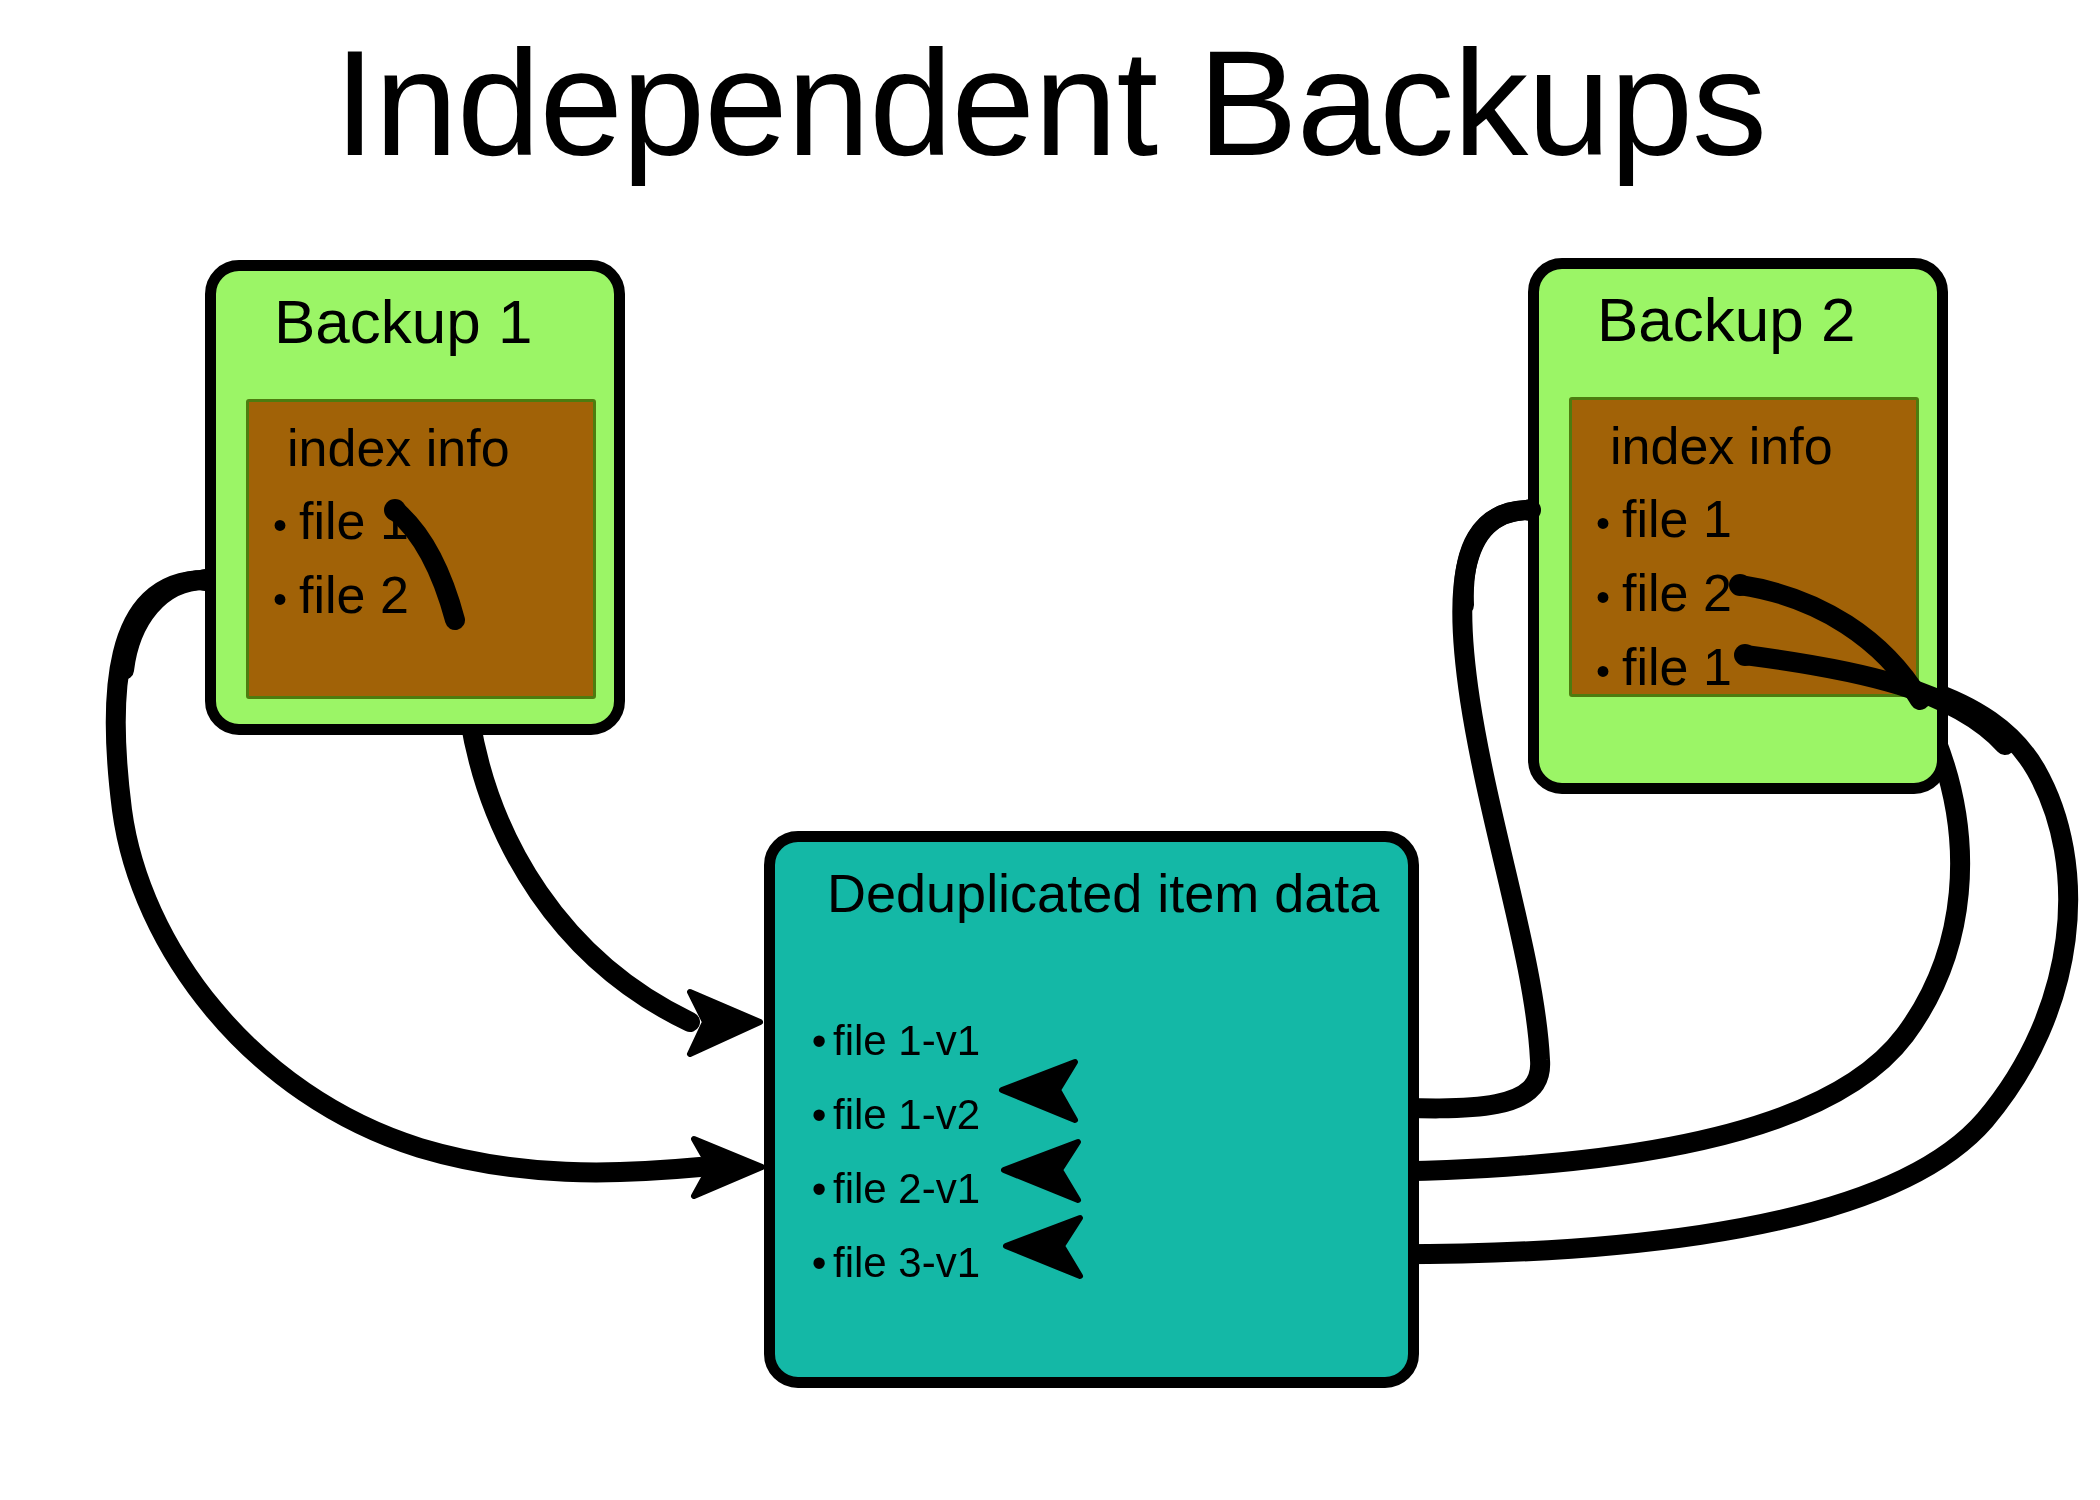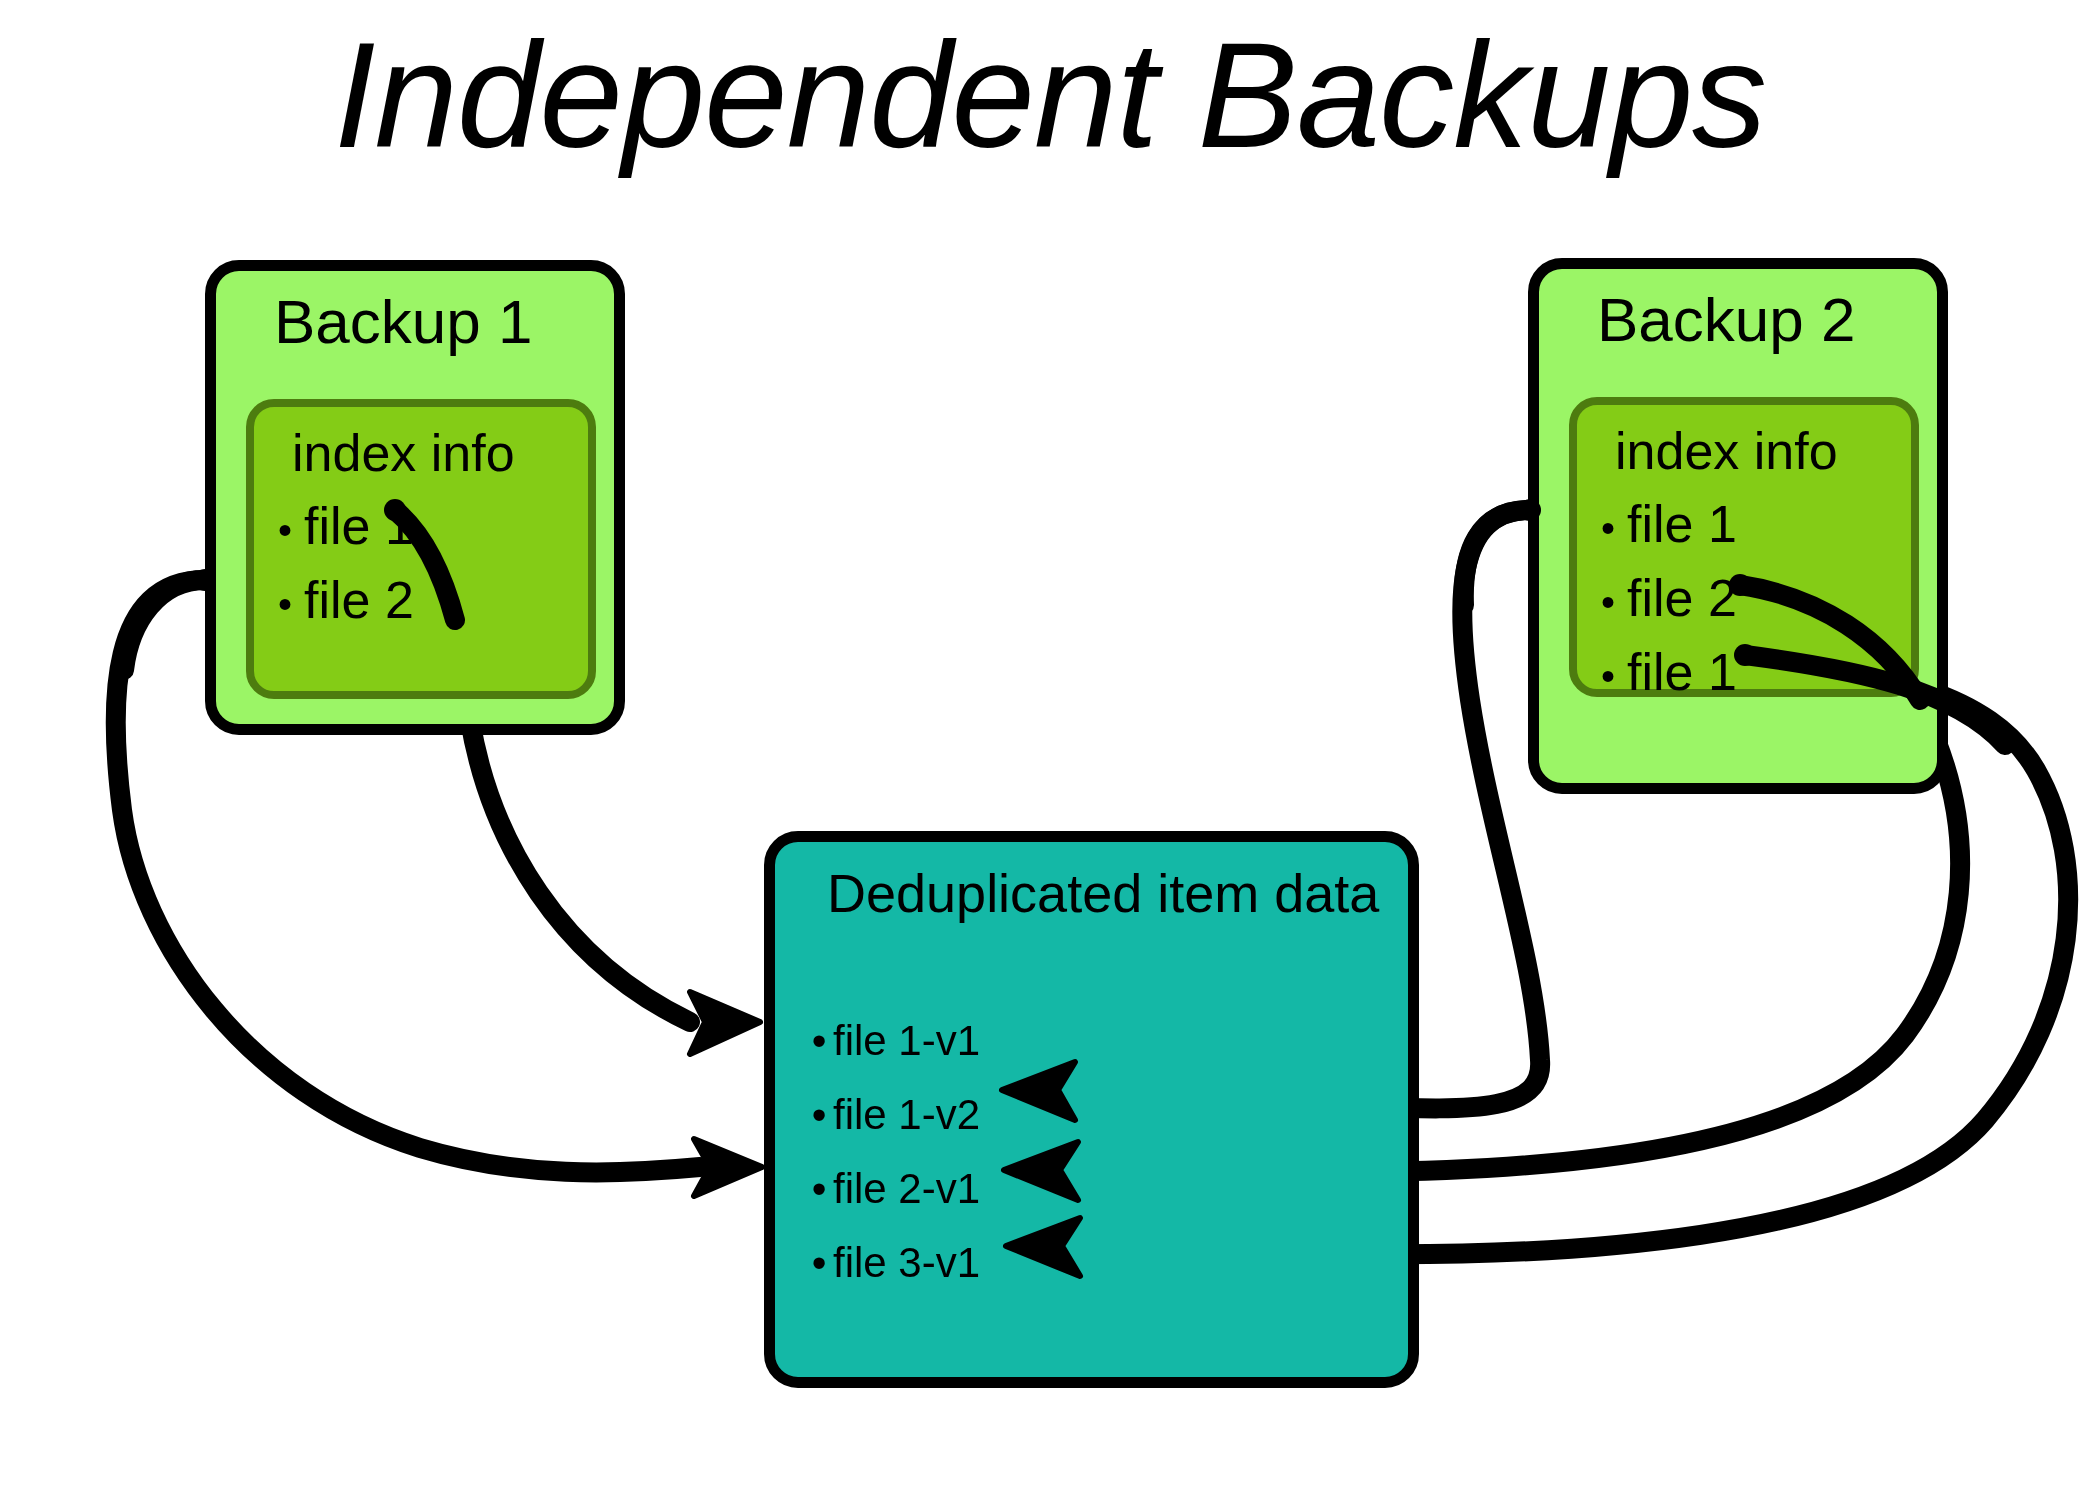--- a/index.html
+++ b/index.html
@@ -13,30 +13,29 @@
     height: 1500px;
     background: #ffffff;
     overflow: hidden;
     font-family: "Liberation Sans", sans-serif;
   }
 
   
   #title {
     position: absolute;
     left: 0;
-    top: 20px;
+    top: 28px;
     width: 2100px;
     text-align: center;
     font-size: 150px;
     line-height: 150px;
     letter-spacing: -1px;
     color: #000000;
     font-weight: 400;
     white-space: nowrap;
-    font-style: italic;
   }
 
   
   .backup-box {
     position: absolute;
     background: #9BF566;
     border: 11px solid #000000;
     border-radius: 34px;
     box-sizing: border-box;
     z-index: 3;
@@ -45,23 +44,23 @@
     position: absolute;
     left: 58px;
     top: 16px;
     font-size: 62px;
     line-height: 70px;
     color: #000000;
     white-space: nowrap;
   }
   .index-card {
     position: absolute;
-    background: #84cc16;
-    border: 8px solid #4d7c0f;
-    border-radius: 28px;
+    background: #a16207;
+    border: 3px solid #4d7c0f;
+    border-radius: 3px;
     box-sizing: border-box;
   }
   .index-title {
     position: absolute;
     left: 38px;
     top: 16px;
     font-size: 52px;
     line-height: 60px;
     color: #000000;
     white-space: nowrap;

